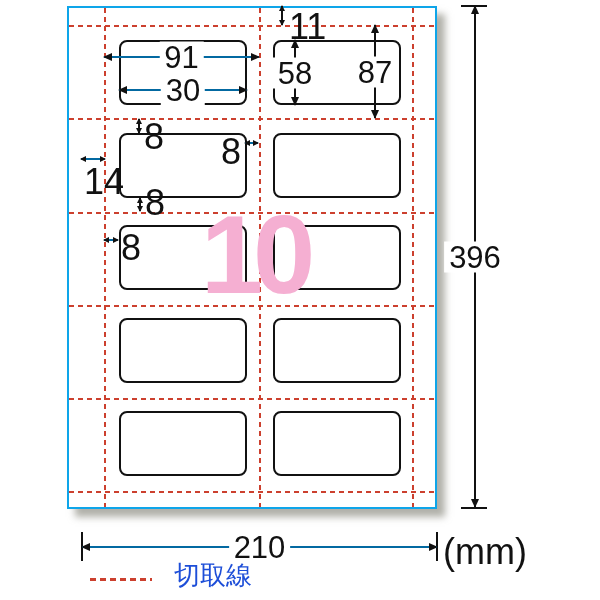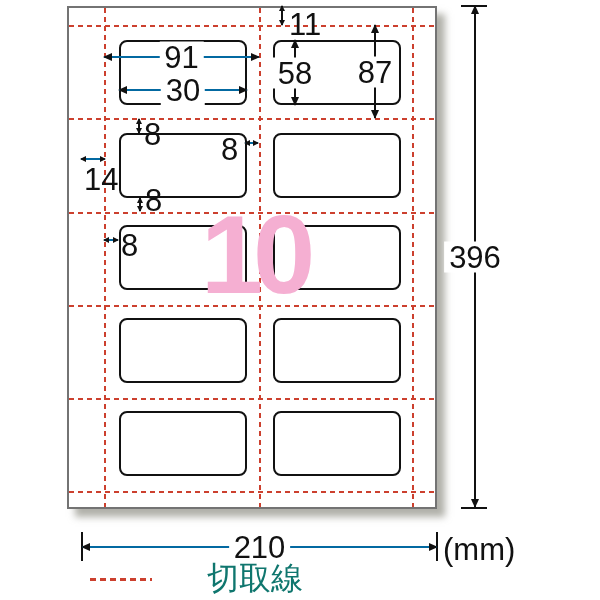--- a/index.html
+++ b/index.html
@@ -3,21 +3,21 @@
 <meta charset="utf-8">
 <style>
   html,body{margin:0;padding:0;background:#fff;}
   #canvas{
     position:relative;width:600px;height:600px;background:#ffffff;overflow:hidden;
     font-family:"Liberation Sans","DejaVu Sans",sans-serif;color:#111;
   }
   
   .paper{
     position:absolute;left:67px;top:6px;width:366px;height:499px;
-    background:#ffffff;border:2px solid #737373;
+    background:#ffffff;border:2px solid #0ea5e9;
     box-shadow:8px 8px 7px rgba(135,135,125,.65);
   }
   
   .cutv{position:absolute;top:0;width:2px;height:499px;
     background:repeating-linear-gradient(180deg,#cc402e 0 5px,transparent 5px 9px);}
   .cuth{position:absolute;left:0;height:2px;width:366px;
     background:repeating-linear-gradient(90deg,#cc402e 0 5px,transparent 5px 9px);}
   
   .cell{position:absolute;width:124px;height:61px;border:2px solid #111;
     border-radius:8px;background:transparent;}
@@ -40,28 +40,28 @@
   .vdim .ah-d{bottom:-1px;left:50%;transform:translateX(-50%);
     border-width:9px 4.5px 0 4.5px;border-color:#111 transparent transparent transparent;}
   .sm .ah-l{border-width:3px 6px 3px 0;}
   .sm .ah-r{border-width:3px 0 3px 6px;}
   .sm .ah-u{border-width:0 3px 6px 3px;}
   .sm .ah-d{border-width:6px 3px 0 3px;}
   .dimtext{
     position:absolute;left:50%;top:50%;transform:translate(-50%,-50%);
     background:#fff;padding:0 5px;font-size:31px;line-height:1;white-space:nowrap;
   }
-  .numlabel{position:absolute;font-size:31px;line-height:1;z-index:6;white-space:nowrap;}
+  .numlabel{position:absolute;font-size:36px;line-height:1;z-index:6;white-space:nowrap;}
   .tickh{position:absolute;width:26px;height:2px;background:#111;z-index:5;}
   .tickv{position:absolute;width:2px;height:29px;background:#111;z-index:5;}
   
   .legendline{position:absolute;left:90px;top:578px;width:62px;height:3px;
     background:repeating-linear-gradient(90deg,#cc402e 0 6px,transparent 6px 10px);}
-  .legendtext{position:absolute;left:174px;top:562px;font-size:32px;line-height:1;
-    color:#0f766e;white-space:nowrap;margin-left:33px;}
+  .legendtext{position:absolute;left:174px;top:562px;font-size:26px;line-height:1;
+    color:#1d4ed8;white-space:nowrap;}
 </style>
 </head>
 <body>
 
 <div id="canvas">
 
   <div class="paper">
 
     <div class="cutv" style="left:35px"></div>
     <div class="cutv" style="left:190px"></div>

